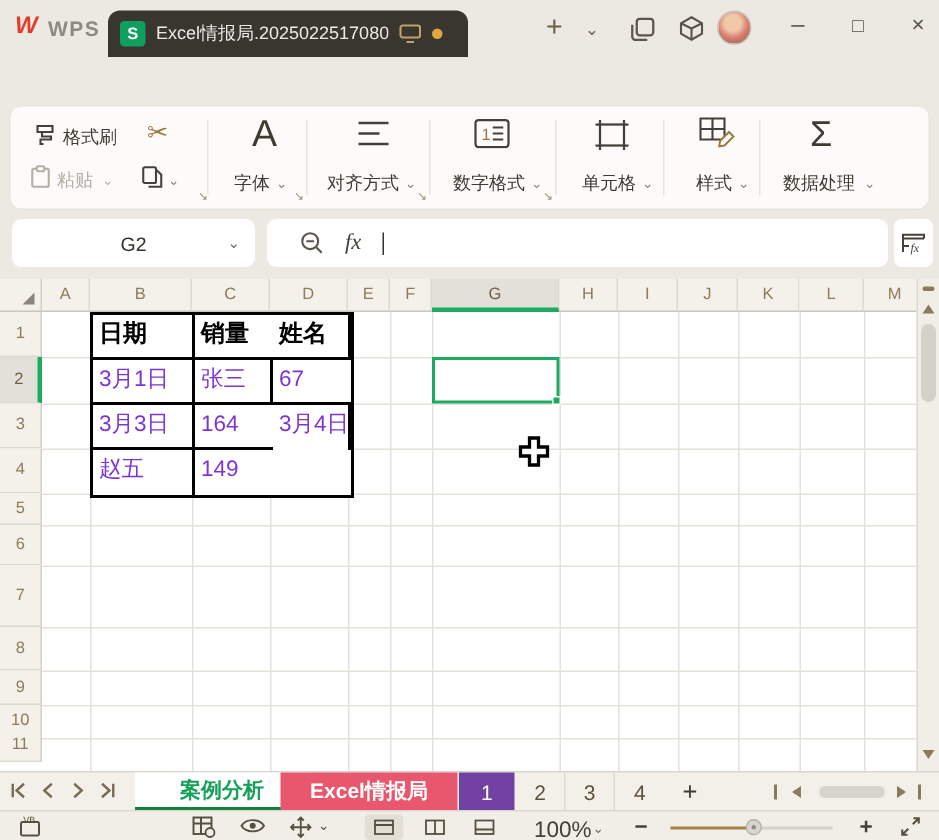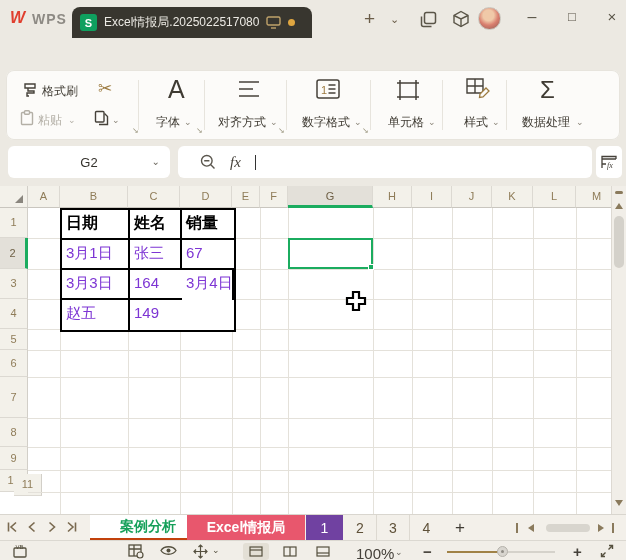--- a/index.html
+++ b/index.html
@@ -97,21 +97,21 @@
   .varrow { position:absolute; left:3px; width:0; height:0; border-left:4px solid transparent; border-right:4px solid transparent; }
   #vup { top:17px; border-bottom:6px solid #8a7a5c; }
   #vdown { top:314px; border-top:6px solid #8a7a5c; }
   #vthumb { position:absolute; left:2px; top:30px; width:10px; height:52px; background:#d4d1ca; border-radius:5px; }
 
   
   #sheetbar { left:0; top:514px; width:626px; height:26px; background:#f3f0ea; border-top:1px solid #d9d6cf; }
   .nav-ic { position:absolute; top:6px; }
   .stab { position:absolute; top:0; height:26px; display:flex; align-items:center; justify-content:center;
      font-size:14px; }
-  #stab-0 { left:90px; width:116px; background:#fff; color:#16a05a; font-weight:bold; border-bottom:3px solid #c2410c;}
+  #stab-0 { left:90px; width:116px; background:#fff; color:#16a05a; font-weight:bold; border-bottom:3px solid #15803d;}
   #stab-1 { left:187px; width:118px; background:#e8576d; color:#fff; font-weight:bold; }
   #stab-2 { left:306px; width:37px; background:#7041a1; color:#fff; }
   #stab-3 { left:344px; width:33px; color:#5e5038; border-right:1px solid #ddd9d1;}
   #stab-4 { left:377px; width:33px; color:#5e5038; border-right:1px solid #ddd9d1;}
   #stab-5 { left:410px; width:33px; color:#5e5038; }
   #add-sheet { left:447px; width:26px; color:#3f3b33; font-size:17px; position:absolute; top:0; height:26px;
      display:flex; align-items:center; justify-content:center;}
   #hs-bar1 { left:516px; top:8px; width:2px; height:10px; background:#8a7a5c;}
   .harrow { position:absolute; top:9px; width:0; height:0; border-top:4px solid transparent; border-bottom:4px solid transparent;}
   #hs-left { left:528px; border-right:6px solid #8a7a5c;}
@@ -311,21 +311,21 @@
         <div class="rowhead" style="top: 22px; height: 30px; line-height: 29px;">1</div>
         <div class="rowhead sel" style="top: 52px; height: 31px; line-height: 30px;">2</div>
         <div class="rowhead" style="top: 83px; height: 30px; line-height: 29px;">3</div>
         <div class="rowhead" style="top: 113px; height: 30px; line-height: 29px;">4</div>
         <div class="rowhead" style="top: 143px; height: 21px; line-height: 20px;">5</div>
         <div class="rowhead" style="top: 164px; height: 27px; line-height: 26px;">6</div>
         <div class="rowhead" style="top: 191px; height: 41px; line-height: 40px;">7</div>
         <div class="rowhead" style="top: 232px; height: 29px; line-height: 28px;">8</div>
         <div class="rowhead" style="top: 261px; height: 23px; line-height: 22px;">9</div>
         <div class="rowhead" style="top: 284px; height: 22px; line-height: 21px;">10</div>
-        <div class="rowhead" style="top: 288px; height: 22px; line-height: 21px; margin-left: 14px;">11</div>
+        <div class="rowhead" style="top: 300px; height: 22px; line-height: 21px;">11</div>
       </div>
     <div id="gridlines">
         <div class="gl-v" style="left: 60px; top: 22px; height: 306px;"></div>
         <div class="gl-v" style="left: 128px; top: 22px; height: 306px;"></div>
         <div class="gl-v" style="left: 180px; top: 22px; height: 306px;"></div>
         <div class="gl-v" style="left: 232px; top: 22px; height: 306px;"></div>
         <div class="gl-v" style="left: 260px; top: 22px; height: 306px;"></div>
         <div class="gl-v" style="left: 288px; top: 22px; height: 306px;"></div>
         <div class="gl-v" style="left: 373px; top: 22px; height: 306px;"></div>
         <div class="gl-v" style="left: 412px; top: 22px; height: 306px;"></div>
@@ -339,22 +339,22 @@
         <div class="gl-h" style="top: 143px; left: 28px; width: 583px;"></div>
         <div class="gl-h" style="top: 164px; left: 28px; width: 583px;"></div>
         <div class="gl-h" style="top: 191px; left: 28px; width: 583px;"></div>
         <div class="gl-h" style="top: 232px; left: 28px; width: 583px;"></div>
         <div class="gl-h" style="top: 261px; left: 28px; width: 583px;"></div>
         <div class="gl-h" style="top: 284px; left: 28px; width: 583px;"></div>
         <div class="gl-h" style="top: 306px; left: 28px; width: 583px;"></div>
       </div>
     <div id="data-table">
         <div class="cell head c1">日期</div>
+        <div class="cell head c3">销量</div>
         <div class="cell head c2">姓名</div>
-        <div class="cell head c3">销量</div>
         <div class="cell c1">3月1日</div>
         <div class="cell c2">张三</div>
         <div class="cell c3">67</div>
         <div class="cell c1">3月3日</div>
         <div class="cell c3">164</div>
         <div class="cell c1 lastrow">3月4日</div>
         <div class="cell c2 lastrow">赵五</div>
         <div class="cell c3 lastrow">149</div>
       </div>
     <div id="selection">

